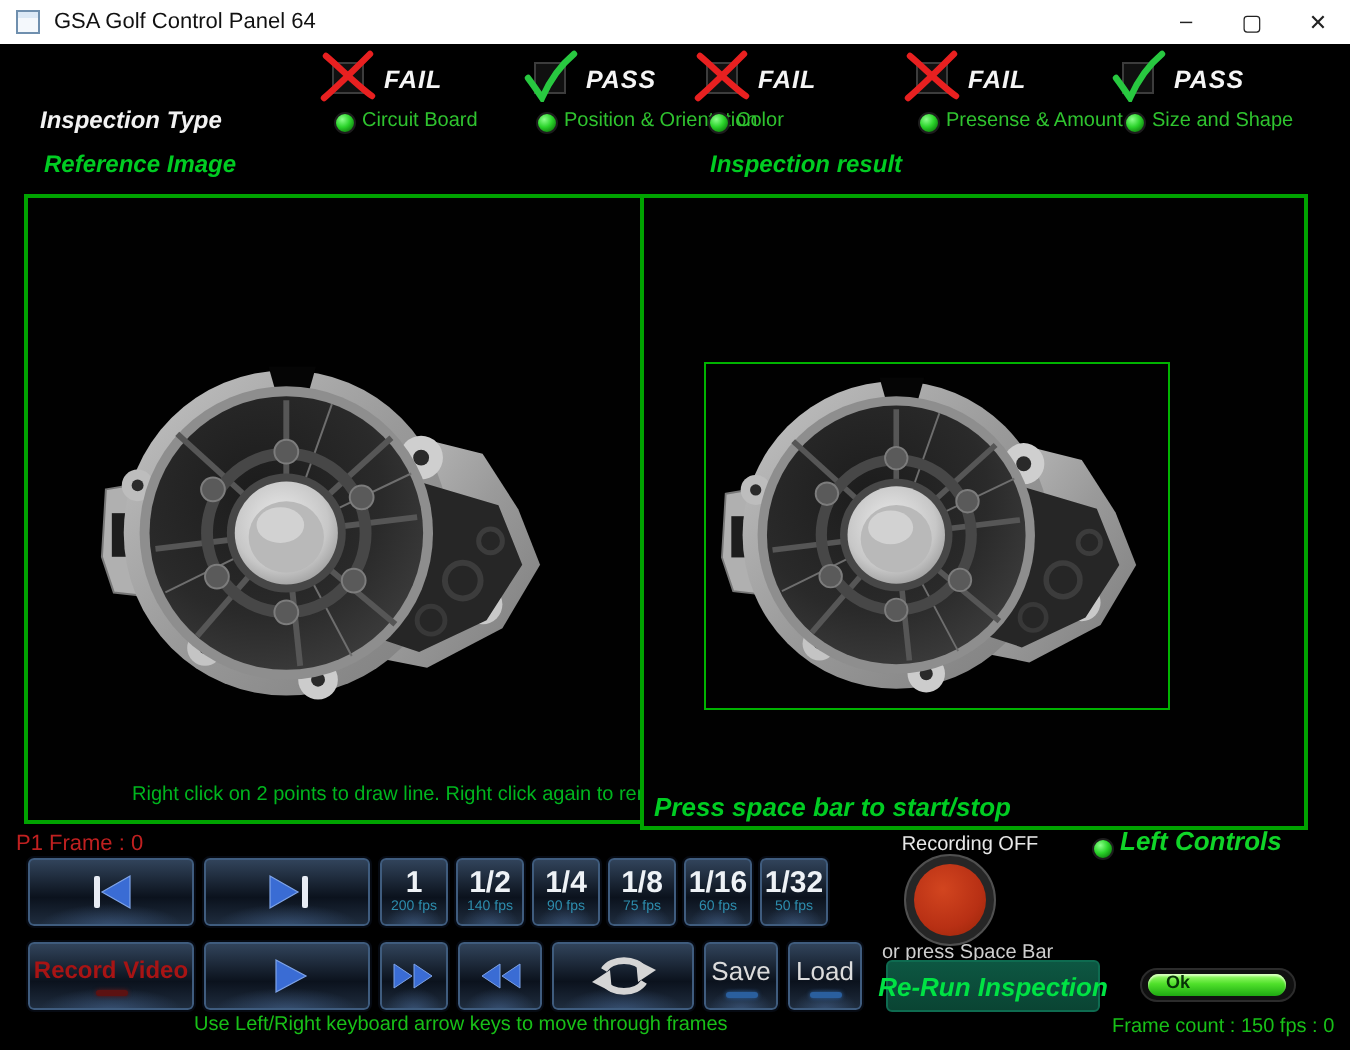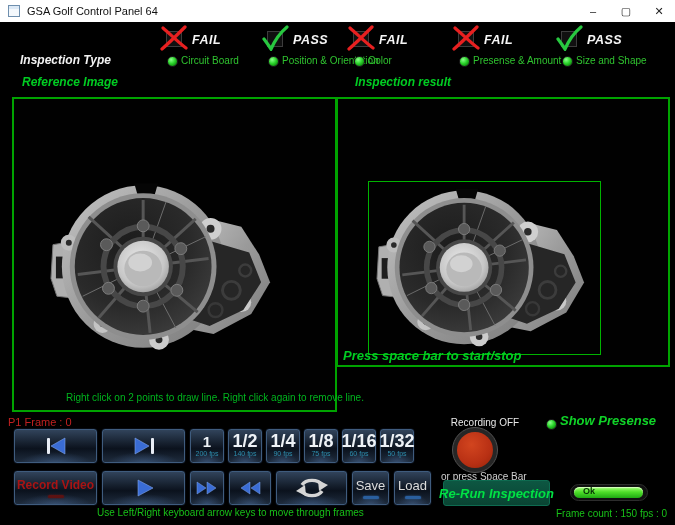--- a/index.html
+++ b/index.html
@@ -34,21 +34,21 @@
   .part-svg{position:absolute;}
   .bbox{position:absolute;border:1px solid #00b300;}
   
   .frame-label{position:absolute;left:8px;top:416px;font-size:11px;color:#c02020;}
   .tbtn{position:absolute;height:36px;box-sizing:border-box;border:1px solid #060a12;border-radius:4px;
         display:flex;flex-direction:column;align-items:center;justify-content:center;cursor:default;
         background:radial-gradient(60% 45% at 50% 100%, rgba(110,160,230,.30), rgba(0,0,0,0) 72%),
                    linear-gradient(180deg,#33465e 0%,#16202e 42%,#0b121d 58%,#202e40 100%);
         box-shadow:inset 0 0 0 1px #3f5c7e;}
   .row1{top:428px;} .row2{top:470px;}
-  .frac{font-size:18px;font-weight:bold;color:#eef2f6;line-height:13px;}
+  .frac{font-size:15px;font-weight:bold;color:#eef2f6;line-height:13px;}
   .frac.one{font-size:15px;}
   .fps{font-size:7px;color:#2d8dad;margin-top:2px;}
   .rec-video-label{font-size:12px;font-weight:bold;color:#a81414;}
   .saveload{font-size:13px;color:#dcdcdc;}
   .glint{width:16px;height:3px;border-radius:2px;background:#2a5f9e;margin-top:3px;box-shadow:0 0 2px #2a5f9e;}
   .glint.red{background:#5c1212;box-shadow:0 0 2px #5c1212;}
   .kbd-hint{position:absolute;left:97px;top:507px;font-size:10px;color:#18c018;}
   .video-date{position:absolute;left:296px;top:507px;font-size:10px;color:#18c018;white-space:nowrap;}
   .video-date .val{color:#27a7c2;}
   
@@ -212,21 +212,21 @@
   <div class="panel-title" style="left:22px;top:75px">Reference Image</div>
   <div class="panel-title" style="left:355px;top:75px">Inspection result</div>
 
   <div class="img-panel" style="left:12px;top:97px;width:325px;height:315px">
     <svg class="part-svg" style="left:33px;top:80px" width="228" height="174" viewBox="0 0 230 175">
       <use href="#casting"></use>
     </svg>
     <div class="panel-hint" style="left:52px;bottom:7px">Right click on 2 points to draw line. Right click again to remove line.</div>
   </div>
 
-  <div class="img-panel" style="left:336px;top:97px;width:334px;height:270px">
+  <div class="img-panel" style="left:320px;top:97px;width:334px;height:318px">
     <svg class="part-svg" style="left:34px;top:86px" width="218" height="164" viewBox="0 0 230 175">
       <use href="#casting"></use>
     </svg>
     <div class="bbox" style="left:30px;top:82px;width:231px;height:172px"></div>
     <div class="panel-hint-big" style="left:5px;bottom:2px">Press space bar to start/stop</div>
   </div>
 
   <div class="frame-label">P1 Frame : 0</div>
 
   <div class="tbtn row1" style="left:13px;width:85px">
@@ -306,21 +306,21 @@
 
   <div class="kbd-hint">Use Left/Right keyboard arrow keys to move through frames</div>
 
   <div class="rec-off">Recording OFF</div>
   <div class="rec-ring">
     <div class="rec-dot"></div>
   </div>
   <div class="space-hint">or press Space Bar</div>
 
   <span class="led show-led"></span>
-  <div class="show-label">Show Presense</div>
+  <div class="show-label">Left Controls</div>
 
   <div class="rerun-btn">
     <span>Re-Run Inspection</span>
   </div>
 
   <div class="ok-gauge">
     <div class="ok-pill"></div>
     <div class="ok-text">Ok</div>
   </div>
 

